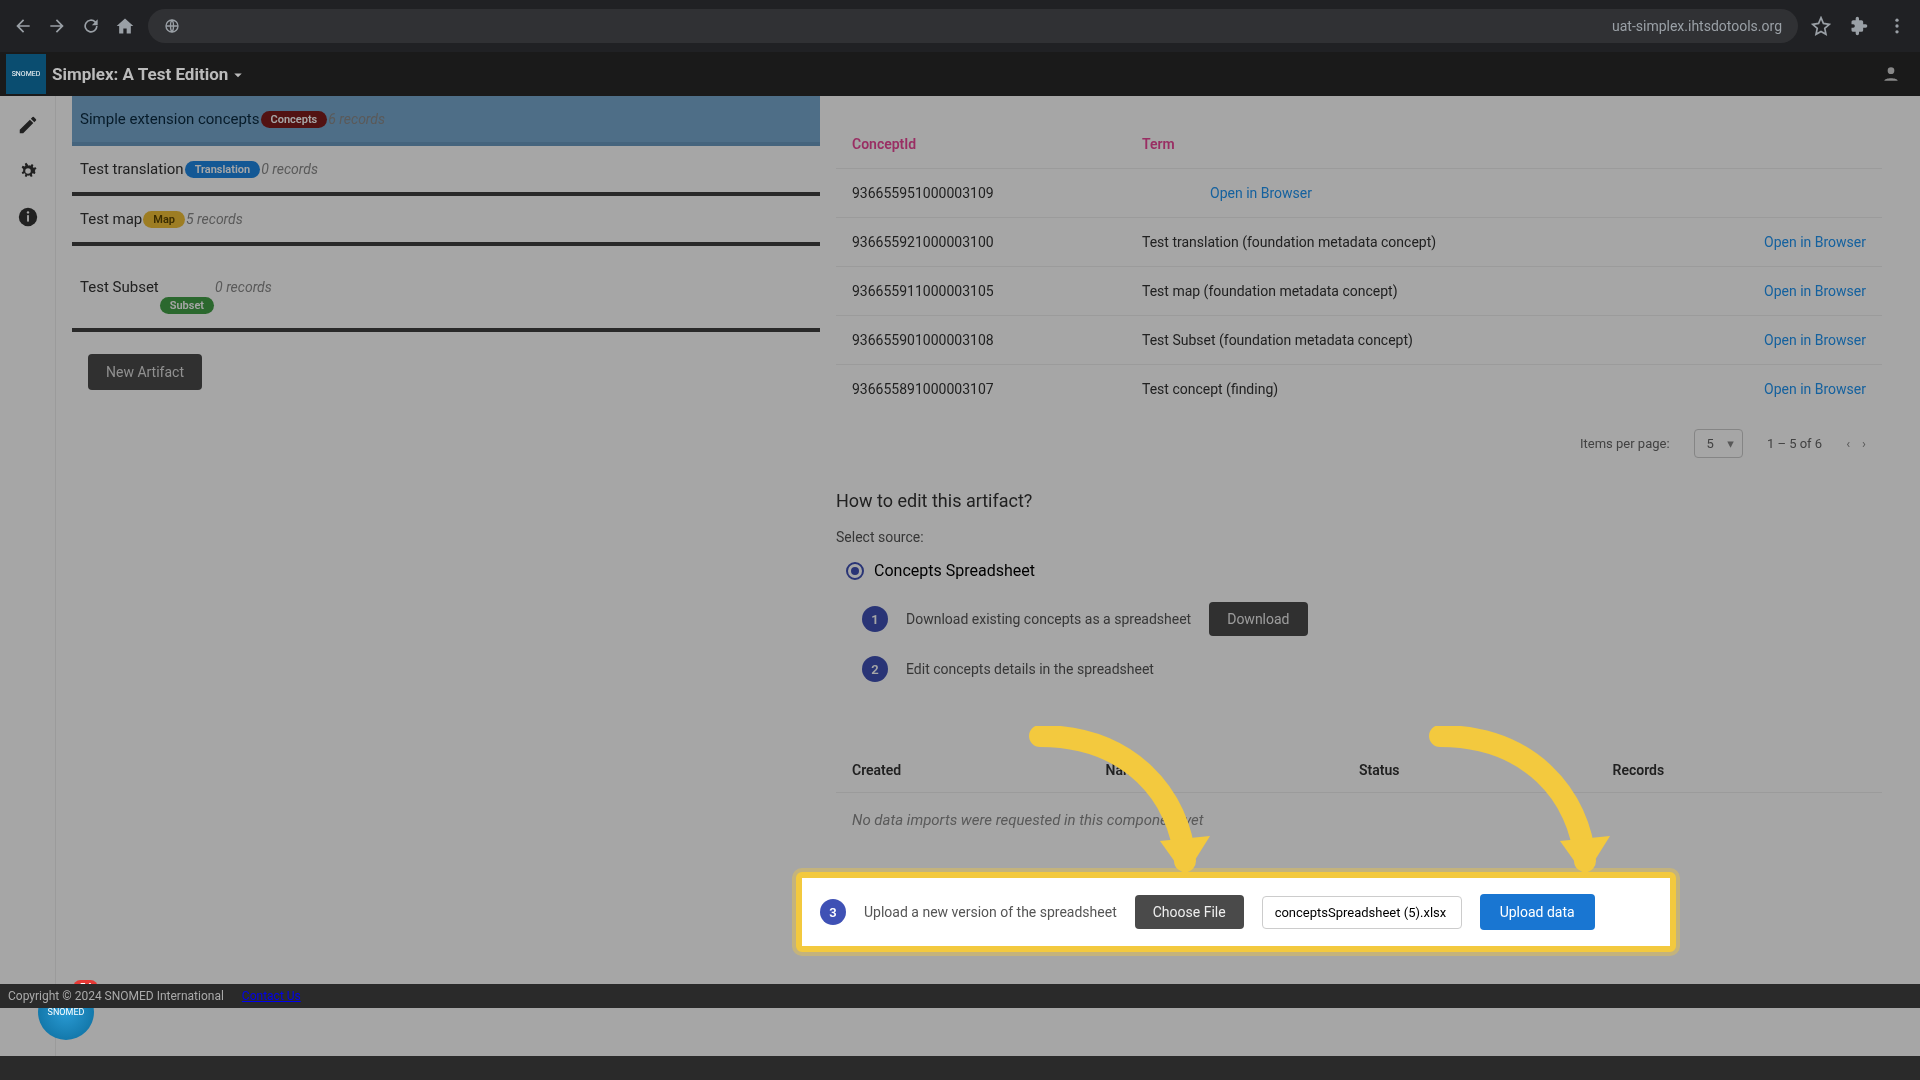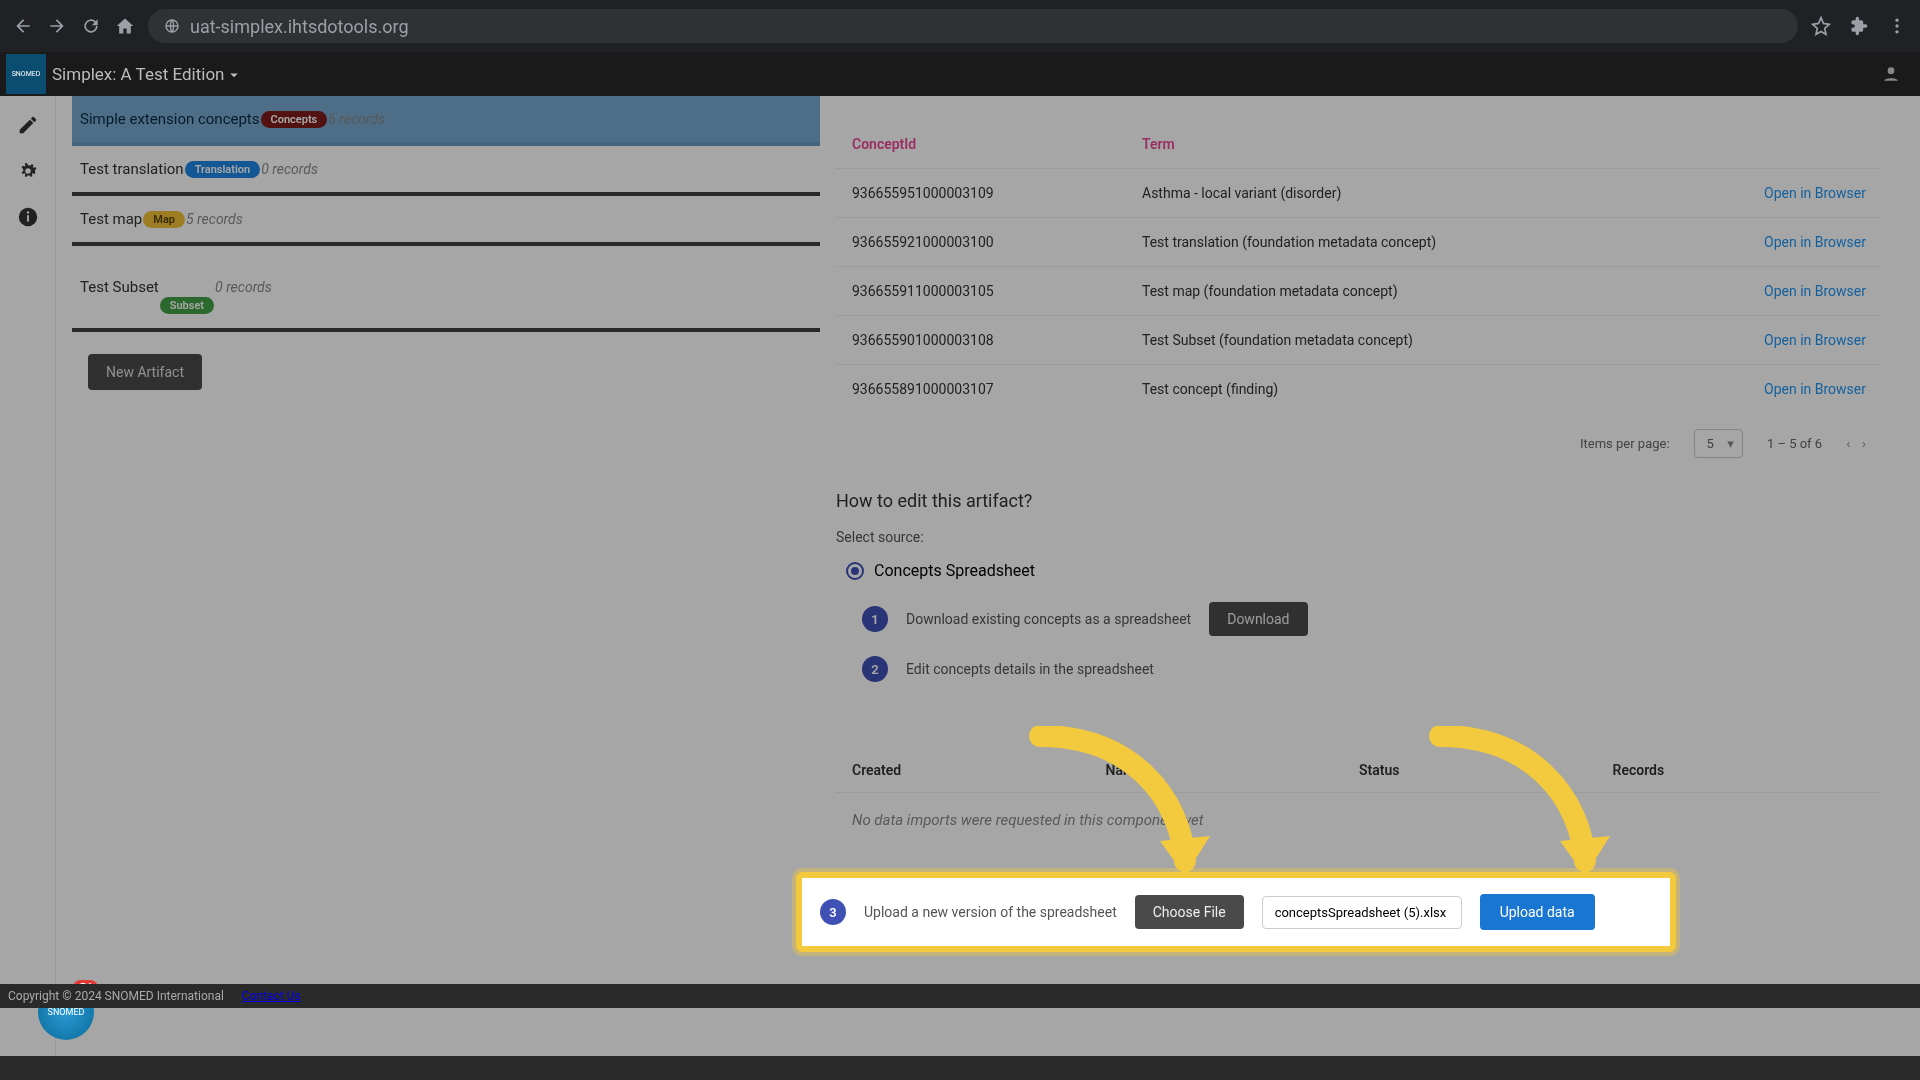--- a/index.html
+++ b/index.html
@@ -2,28 +2,28 @@
 <html><head>
 <meta charset="utf-8">
 <style>
 * { margin: 0; padding: 0; box-sizing: border-box; font-family: -apple-system, BlinkMacSystemFont, "Segoe UI", Roboto, sans-serif; }
 body { width: 1920px; height: 1080px; background: linear-gradient(180deg, #1a4d6f 0%, #0a7fb5 100%); overflow: hidden; position: relative; }
 
 
 .browser-chrome { background:#202124; height:52px; display:flex; align-items:center; padding:0 12px; gap:12px; }
 .nav-icon { color:#9aa0a6; width:22px; height:22px; display:flex; align-items:center; justify-content:center; cursor:pointer; }
 .nav-icon svg { width:20px; height:20px; fill:currentColor; }
-.url-bar { flex:1; background:#303134; border-radius:20px; height:34px; display:flex; align-items:center; padding:0 16px; gap:10px; color:#9aa0a6; font-size:18px; }
+.url-bar { flex:1; background:#303134; border-radius:20px; height:34px; display:flex; align-items:center; padding:0 16px; gap:10px; color:#9aa0a6; font-size:14px;justify-content:space-between; }
 .url-bar .globe { width:16px; height:16px; display:flex; align-items:center; justify-content:center; }
 .right-icons { display:flex; gap:16px; align-items:center; }
 
 
 .app-header { background:#1a1a1a; height:44px; display:flex; align-items:center; padding:0 0 0 0; }
 .logo { width:40px; height:40px; background:#0a4d70; margin:0 6px 0 6px; display:flex; align-items:center; justify-content:center; color:#fff; font-size:7px; text-align:center; }
-.app-title { color:#bbb; font-size:17px; font-weight:400; display:flex; align-items:flex-end; gap:1px; }
+.app-title { color:#bbb; font-size:17px; font-weight:700; display:flex; align-items:flex-end; gap:1px; }
 .app-title svg { width:18px; height:18px; fill:#bbb; }
 .user-icon { margin-left:auto; margin-right:18px; color:#888; }
 
 
 .main-area { position:relative; width:100%; height:calc(100% - 52px - 44px - 24px); background:#fff; }
 .overlay { position:absolute; inset:0; background:rgba(0,0,0,0.35); z-index:5; pointer-events:none; }
 
 
 .left-rail { position:absolute; left:0; top:0; width:56px; height:100%; background:#fff; border-right:1px solid #eee; display:flex; flex-direction:column; align-items:center; padding-top:18px; gap:24px; }
 .rail-icon { width:22px; height:22px; color:#333; cursor:pointer; }
@@ -207,21 +207,20 @@
     </div>
 
     <div class="right-col">
       <div class="table-head">
         <div class="th-id">ConceptId</div>
         <div class="th-term">Term</div>
         <div class="th-action"></div>
       </div>
       <div class="table-row">
         <div class="th-id">936655951000003109</div>
-        <div class="th-term">Asthma - local variant (disorder)</div>
         <div class="th-action open-link">Open in Browser</div>
       </div>
       <div class="table-row">
         <div class="th-id">936655921000003100</div>
         <div class="th-term">Test translation (foundation metadata concept)</div>
         <div class="th-action open-link">Open in Browser</div>
       </div>
       <div class="table-row">
         <div class="th-id">936655911000003105</div>
         <div class="th-term">Test map (foundation metadata concept)</div>

